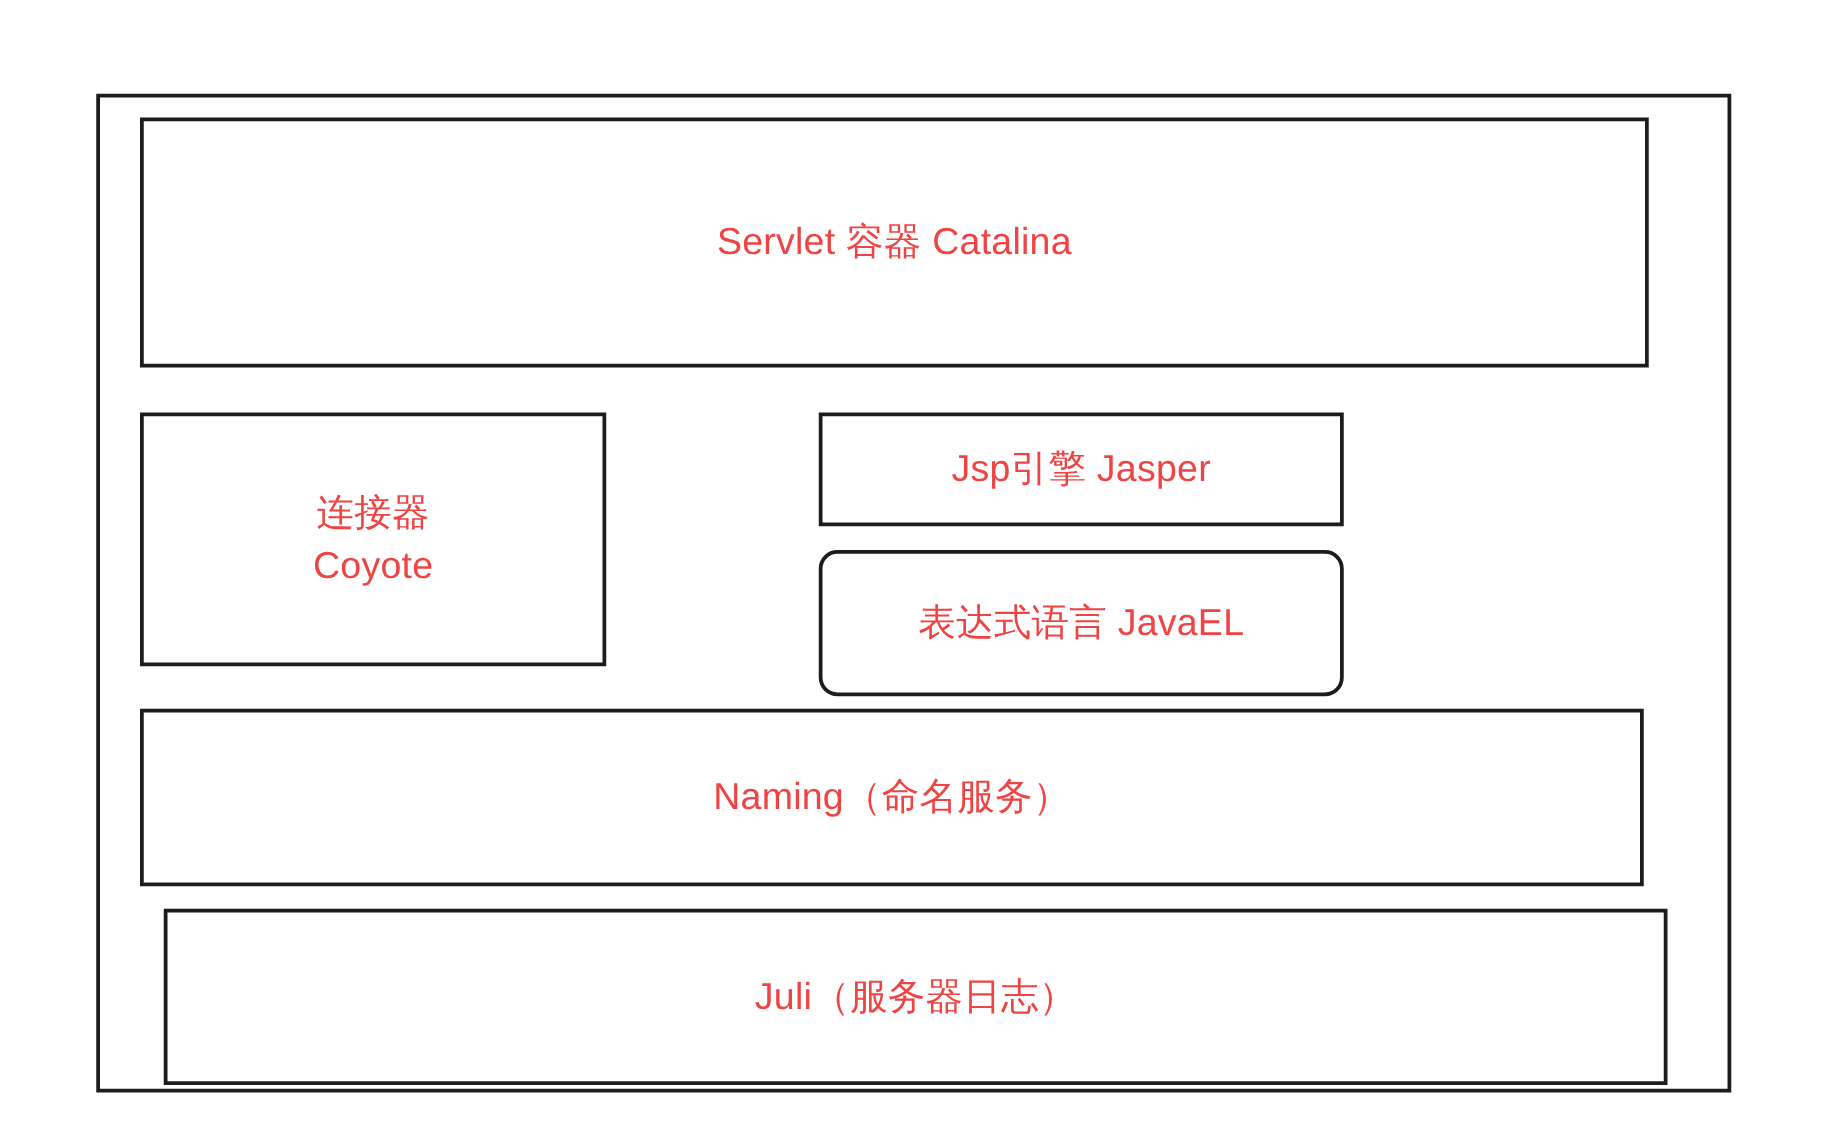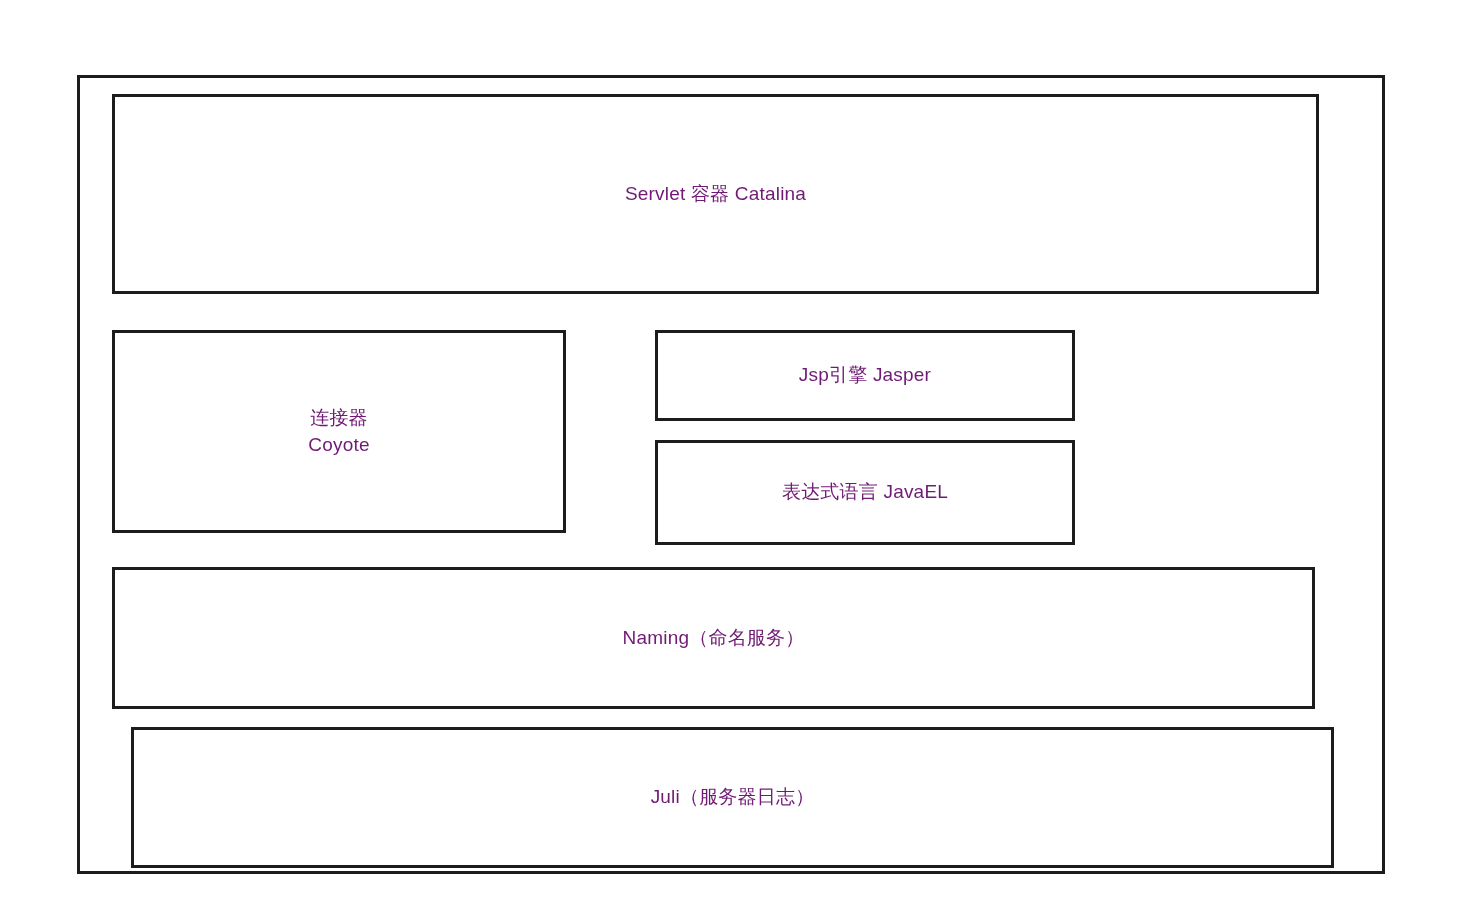--- a/index.html
+++ b/index.html
@@ -43,51 +43,52 @@
     position: absolute;
     border: 3px solid #1c1c1c;
     box-sizing: border-box;
     background: #ffffff;
     display: flex;
     align-items: center;
     justify-content: center;
     text-align: center;
   }
   .node-label {
-    font-size: 19px;
+    font-size: 30px;
     line-height: 1.38;
     letter-spacing: 0.2px;
     white-space: pre-line;
-    color: #701a75;
+    color: #ef4444;
   }
 
   
   #node-catalina {
     left: 32px;
     top: 16px;
     width: 1207px;
     height: 200px;
   }
   #node-coyote {
     left: 32px;
     top: 252px;
-    width: 454px;
+    width: 373px;
     height: 203px;
   }
   #node-jasper {
     left: 575px;
     top: 252px;
     width: 420px;
     height: 91px;
   }
   #node-javael {
     left: 575px;
     top: 362px;
     width: 420px;
-    height: 105px;
+    height: 117px;
+    border-radius: 15px;
   }
   #node-naming {
     left: 32px;
     top: 489px;
     width: 1203px;
     height: 142px;
   }
   #node-juli {
     left: 32px;
     top: 649px;

